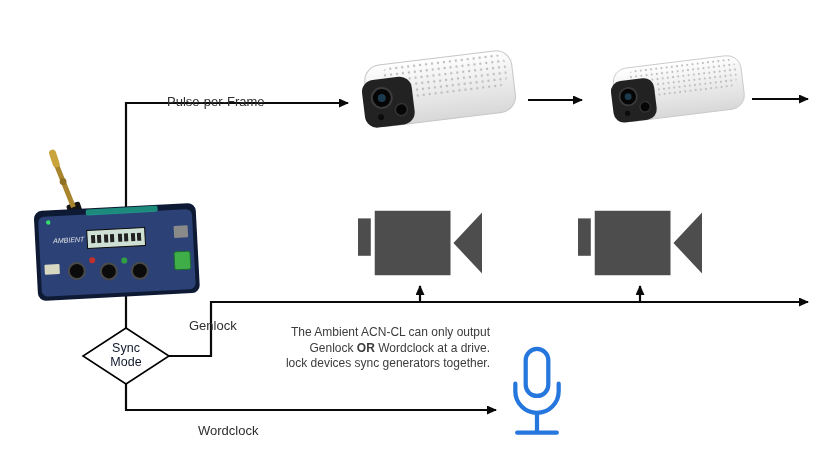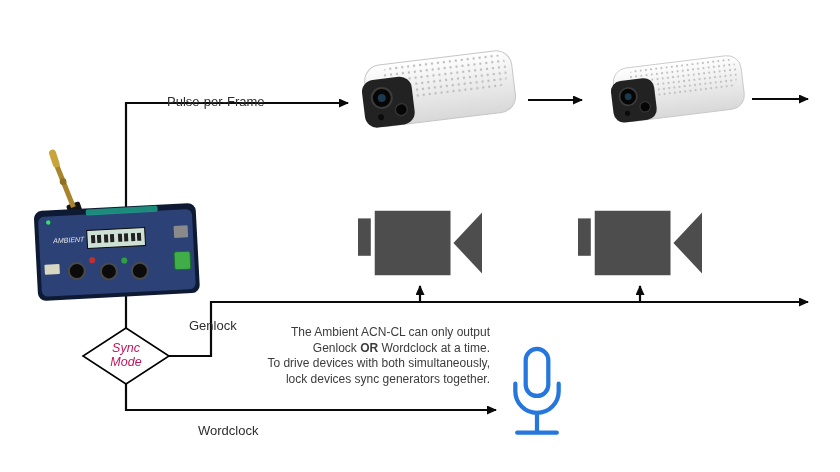--- a/index.html
+++ b/index.html
@@ -1,21 +1,21 @@
 <!DOCTYPE html>
 <html><head>
 <meta charset="utf-8">
 <style>
   html,body { margin:0; padding:0; background:#ffffff; font-family:"Liberation Sans",sans-serif; }
   .canvas { position:relative; width:840px; height:472px; background:#ffffff; overflow:hidden; }
   svg.connectors { position:absolute; left:0; top:0; z-index:1; }
   .icon-box { position:absolute; z-index:2; }
   .label { position:absolute; z-index:3; font-size:13px; color:#2e2e2e; white-space:nowrap; }
   .diamond-label { position:absolute; z-index:3; left:100px; top:341px; width:52px; text-align:center;
-                   font-size:12.5px; line-height:14px; color:#be185d;font-style:italic; }
+                   font-size:12.5px; line-height:14px; color:#0f172a; }
   .note { position:absolute; z-index:3; left:250px; top:325px; width:240px; text-align:right;
           font-size:12px; line-height:15.5px; color:#3c3c3c; }
   .note b { font-weight:bold; }
 </style>
 </head>
 <body>
 
 <svg aria-hidden="true" style="position:absolute;width:0;height:0;">
   <defs>
     <linearGradient id="kgrad" x1="0" y1="0" x2="0" y2="1">
@@ -151,18 +151,17 @@
       </svg>
   </div>
 
   <div class="label" style="left:167px; top:94px;text-align:center;">Pulse-per-Frame</div>
   <div class="label" style="left:189px; top:318px;">Genlock</div>
   <div class="label" style="left:198px; top:423px;">Wordclock</div>
   <div class="diamond-label">Sync Mode</div>
 
   <div class="note">
     <div>The Ambient ACN-CL can only output</div>
-    <div><span>Genlock </span><b>OR</b><span> Wordclock at a time.</span></div>
-    <div>To drive devices with both simultaneously,</div>
+    <div><span>Genlock </span><b>OR</b><span> Wordclock at a drive.</span></div>
     <div>lock devices sync generators together.</div>
   </div>
 
 </div>
 
 </body></html>

